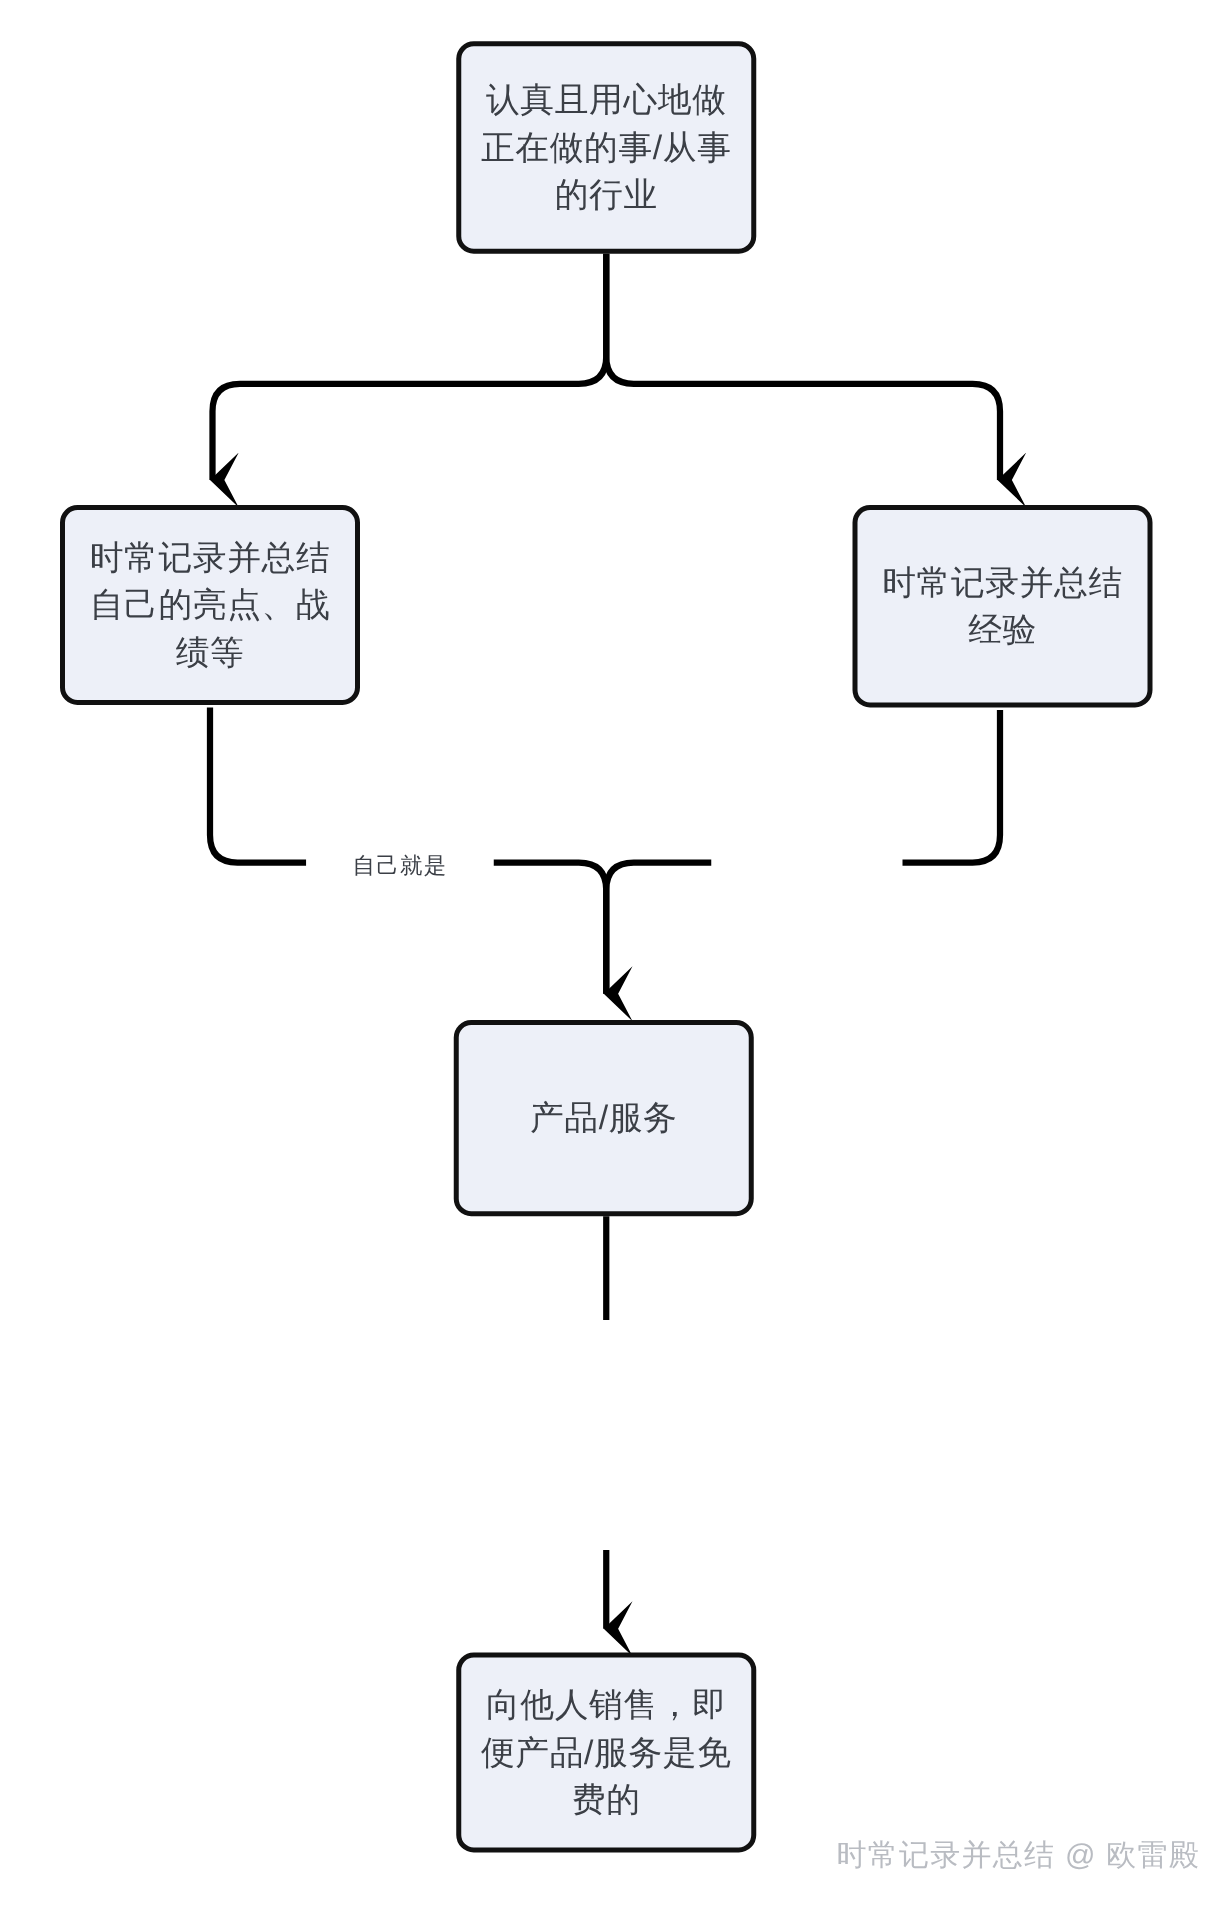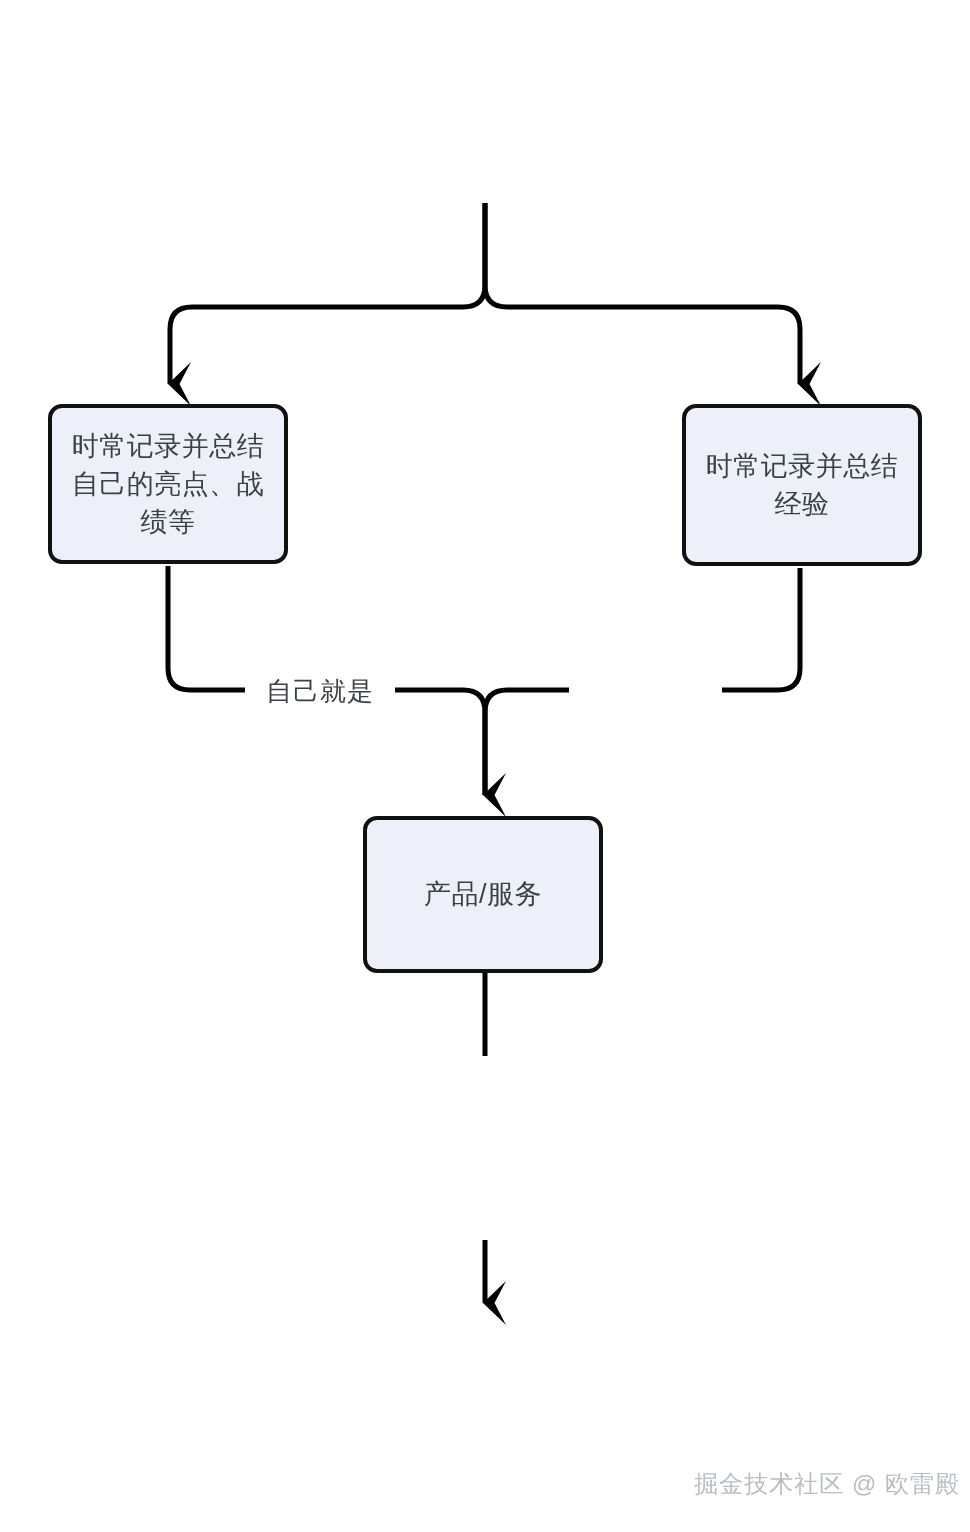--- a/index.html
+++ b/index.html
@@ -43,21 +43,21 @@
     font-size: 27px;
     line-height: 1.42;
     letter-spacing: 0.5px;
     padding: 6px 10px;
     white-space: pre-line;
     font-family: "Liberation Sans", "DejaVu Sans", sans-serif;
   }
   .edge-label {
     position: absolute;
     color: #3b3f46;
-    font-size: 26px;
+    font-size: 18px;
     line-height: 1.45;
     text-align: center;
     white-space: pre-line;
     letter-spacing: 1px;
     background: #ffffff;
     font-family: "Liberation Sans", "DejaVu Sans", sans-serif;
   }
   #node-top        { left: 365px; top: 33px;   width: 240px; height: 170px; }
   #node-left       { left: 48px;  top: 404px;  width: 240px; height: 160px; }
   #node-right      { left: 682px; top: 404px;  width: 240px; height: 162px; }
@@ -106,30 +106,36 @@
 
     <path d="M 800,568 L 800,668 Q 800,690 778,690 L 722,690" fill="none" stroke="#000000" stroke-width="5" stroke-linecap="butt"></path>
 
     <path d="M 569,690 L 507,690 Q 485,690 485,712 L 485,795" fill="none" stroke="#000000" stroke-width="5" stroke-linecap="butt"></path>
 
     <path d="M 485,973 L 485,1056" fill="none" stroke="#000000" stroke-width="5" stroke-linecap="butt"></path>
 
     <path d="M 485,1240 L 485,1303" fill="none" stroke="#000000" stroke-width="5" stroke-linecap="butt" marker-end="url(#arrowhead)"></path>
   </svg>
 
+  <div class="node-box" id="node-top">认真且用心地做
+正在做的事/从事
+的行业</div>
 
   <div class="node-box" id="node-left">时常记录并总结
 自己的亮点、战
 绩等</div>
 
   <div class="node-box" id="node-right">时常记录并总结
 经验</div>
 
   <div class="node-box" id="node-product">产品/服务</div>
 
+  <div class="node-box" id="node-sell">向他人销售，即
+便产品/服务是免
+费的</div>
 
   <div class="edge-label" id="label-self">自己就是</div>
 
 
 
-  <div id="watermark">掘金技术社区 @ 欧雷殿</div>
+  <div id="watermark">时常记录并总结 @ 欧雷殿</div>
 
 </div>
 
 </body></html>

